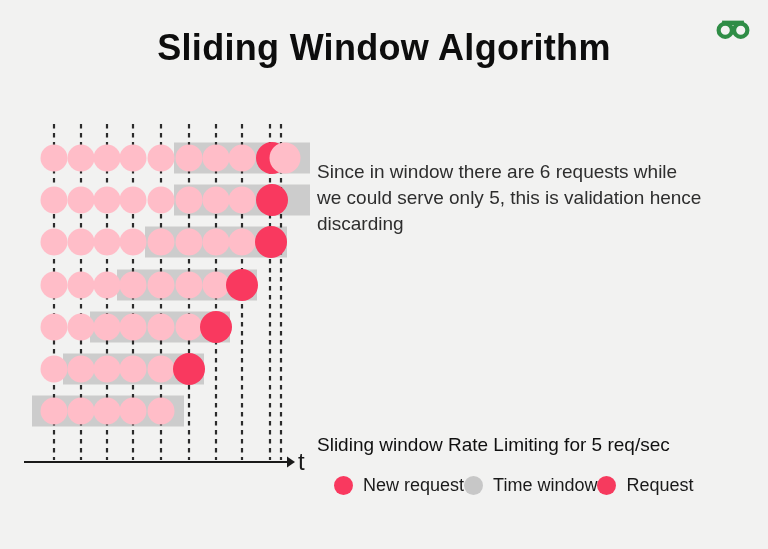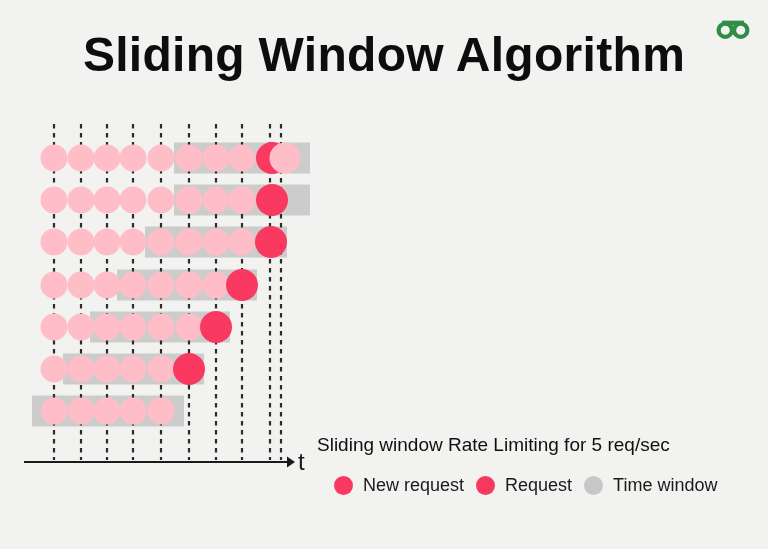--- a/index.html
+++ b/index.html
@@ -2,37 +2,37 @@
 <html><head>
 <meta charset="utf-8">
 <style>
   html,body{margin:0;padding:0;}
   .canvas{
     position:relative;width:768px;height:549px;background:#f2f2f1;
     font-family:"Liberation Sans",sans-serif;overflow:hidden;
   }
   .title{
     position:absolute;left:0;right:0;top:27px;margin:0;text-align:center;
-    font-size:48px;font-weight:700;color:#0d0d0d;letter-spacing:.3px;
+    font-size:36px;font-weight:700;color:#0d0d0d;letter-spacing:.3px;
   }
   .logo{position:absolute;top:13px;right:15px;width:40px;height:28px;}
   .diagram{position:absolute;left:0;top:0;width:768px;height:549px;}
   .para{
     position:absolute;left:317px;width:432px;margin:0;
     font-size:19px;line-height:26px;color:#2e2e2e;white-space:pre-line;
   }
   #para1{top:159px;}
   #para2{top:283px;}
   .caption{
     position:absolute;left:317px;top:434px;width:440px;
     font-size:19px;font-weight:400;color:#101010;
   }
   .legend{
     position:absolute;left:334px;top:475px;display:flex;align-items:center;
-    column-gap:12px;font-size:18px;color:#1a1a1a;
+    column-gap:0;font-size:18px;color:#1a1a1a;
   }
   .legend-item{display:flex;align-items:center;column-gap:10px;}
   .swatch{width:19px;height:19px;border-radius:50%;display:inline-block;}
 </style>
 </head>
 <body>
 
 <div class="canvas">
 
   <h1 class="title">Sliding Window Algorithm</h1>
@@ -115,31 +115,34 @@
       <circle cx="133" cy="369" r="13.5" fill="#ffbdc8"></circle>
       <circle cx="161" cy="369" r="13.5" fill="#ffbdc8"></circle>
       <circle cx="189" cy="369" r="16" fill="#f9395f"></circle>
       <circle cx="54" cy="411" r="13.5" fill="#ffbdc8"></circle>
       <circle cx="81" cy="411" r="13.5" fill="#ffbdc8"></circle>
       <circle cx="107" cy="411" r="13.5" fill="#ffbdc8"></circle>
       <circle cx="133" cy="411" r="13.5" fill="#ffbdc8"></circle>
       <circle cx="161" cy="411" r="13.5" fill="#ffbdc8"></circle>
     </svg>
 
+  <p class="para" id="para1">Since in window there are 6 requests while
+we could serve only 5, this is validation hence
+discarding</p>
 
   <div class="caption">Sliding window Rate Limiting for 5 req/sec</div>
 
   <div class="legend">
     <div class="legend-item">
       <span class="swatch" style="background: rgb(249, 57, 95);"></span>
       <span>New request</span>
     </div>
     <div class="legend-item">
+      <span class="swatch" style="background: rgb(199, 199, 199);"></span>
+      <span>Time window</span>
+    </div>
+    <div class="legend-item">
       <span class="swatch" style="background: rgb(246, 58, 94);"></span>
       <span>Request</span>
-    </div>
-    <div class="legend-item">
-      <span class="swatch" style="background: rgb(199, 199, 199);"></span>
-      <span>Time window</span>
     </div>
   </div>
 
 </div>
 
 </body></html>

